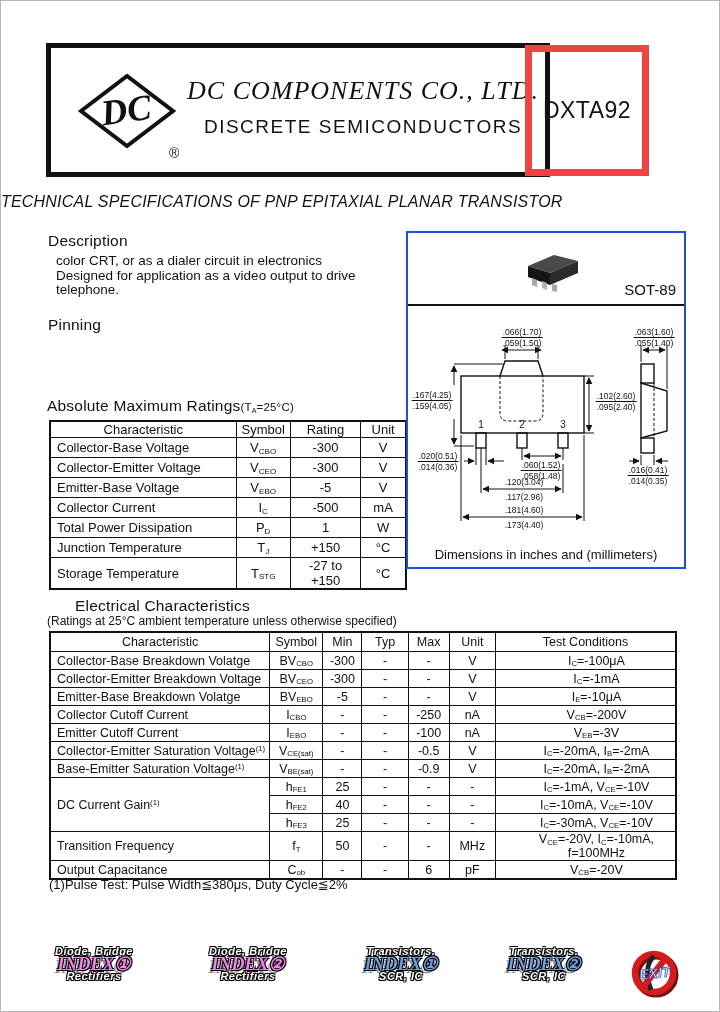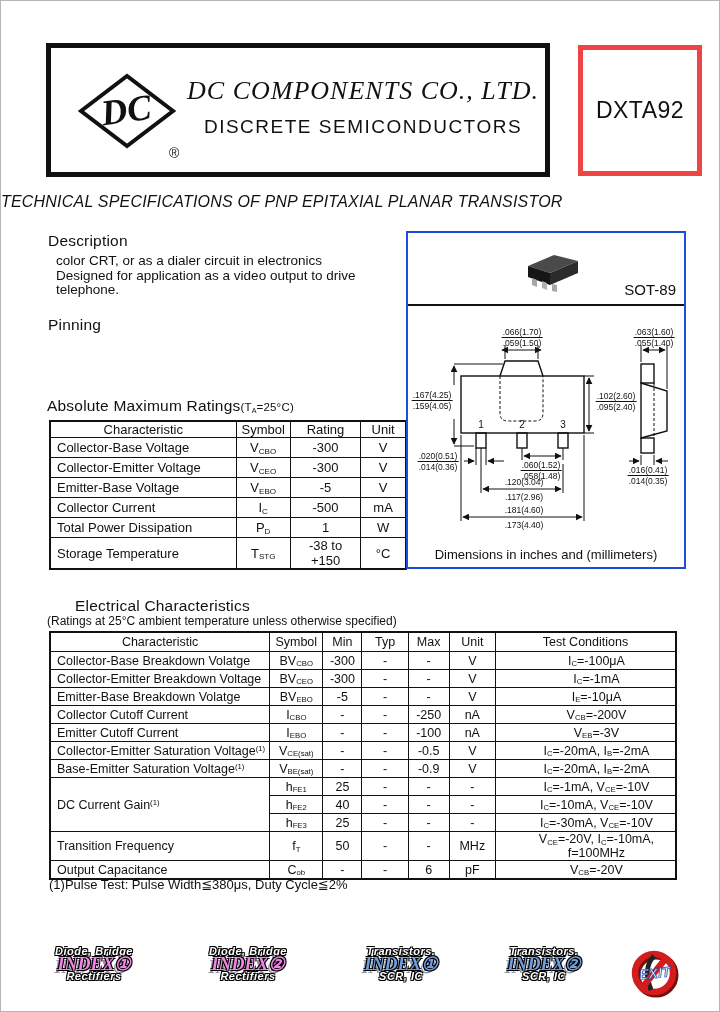--- a/index.html
+++ b/index.html
@@ -2,21 +2,21 @@
 <html><head>
 <meta charset="utf-8">
 <style>
   html,body{margin:0;padding:0;background:#e8e8e8;}
   #page{position:relative;width:720px;height:1012px;background:#ffffff;margin:0 auto;
         font-family:"Liberation Sans", sans-serif;color:#111;border:1px solid #b5b5b5;box-sizing:border-box;overflow:hidden;}
   .abs{position:absolute;}
 
   
   #header-box{left:45px;top:42px;width:504px;height:134px;border:5px solid #111;box-sizing:border-box;}
-  #part-box{left:577px;top:44px;width:124px;height:131px;border:5px solid #ef4444;box-sizing:border-box;
+  #part-box{left:524px;top:44px;width:124px;height:131px;border:7px solid #ef4444;box-sizing:border-box;
             display:flex;align-items:center;justify-content:center;}
   #part-number{font-size:23px;letter-spacing:0.5px;}
   #company-name{left:120px;top:28px;width:384px;text-align:center;
      font-family:"Liberation Serif", serif;font-style:italic;font-size:26px;letter-spacing:1px;white-space:nowrap;}
   #company-sub{left:120px;top:68px;width:384px;text-align:center;font-size:19px;letter-spacing:1.5px;}
   #logo{left:18px;top:8px;}
 
   
   #main-title{left:0;top:192px;width:720px;font-style:italic;font-size:16px;
               font-weight:500;letter-spacing:0.2px;}
@@ -148,23 +148,29 @@
           <td class="">-500</td>
           <td class="">mA</td>
         </tr>
         <tr>
           <td class="char">Total Power Dissipation</td>
           <td class="">P<sub>D</sub></td>
           <td class="">1</td>
           <td class="">W</td>
         </tr>
         <tr>
+          <td class="char">Junction Temperature</td>
+          <td class="">T<sub>J</sub></td>
+          <td class="">+150</td>
+          <td class="">°C</td>
+        </tr>
+        <tr>
           <td class="char">Storage Temperature</td>
           <td class="">T<sub>STG</sub></td>
-          <td class="">-38 to +150</td>
+          <td class="">-27 to +150</td>
           <td class="">°C</td>
         </tr>
       </tbody>
   </table>
 
   <div class="abs" id="pkg-box">
     <div class="abs" id="pkg-divider"></div>
     <div class="abs" id="pkg-name">SOT-89</div>
     <div class="abs" id="pkg-note">Dimensions in inches and (millimeters)</div>
 

